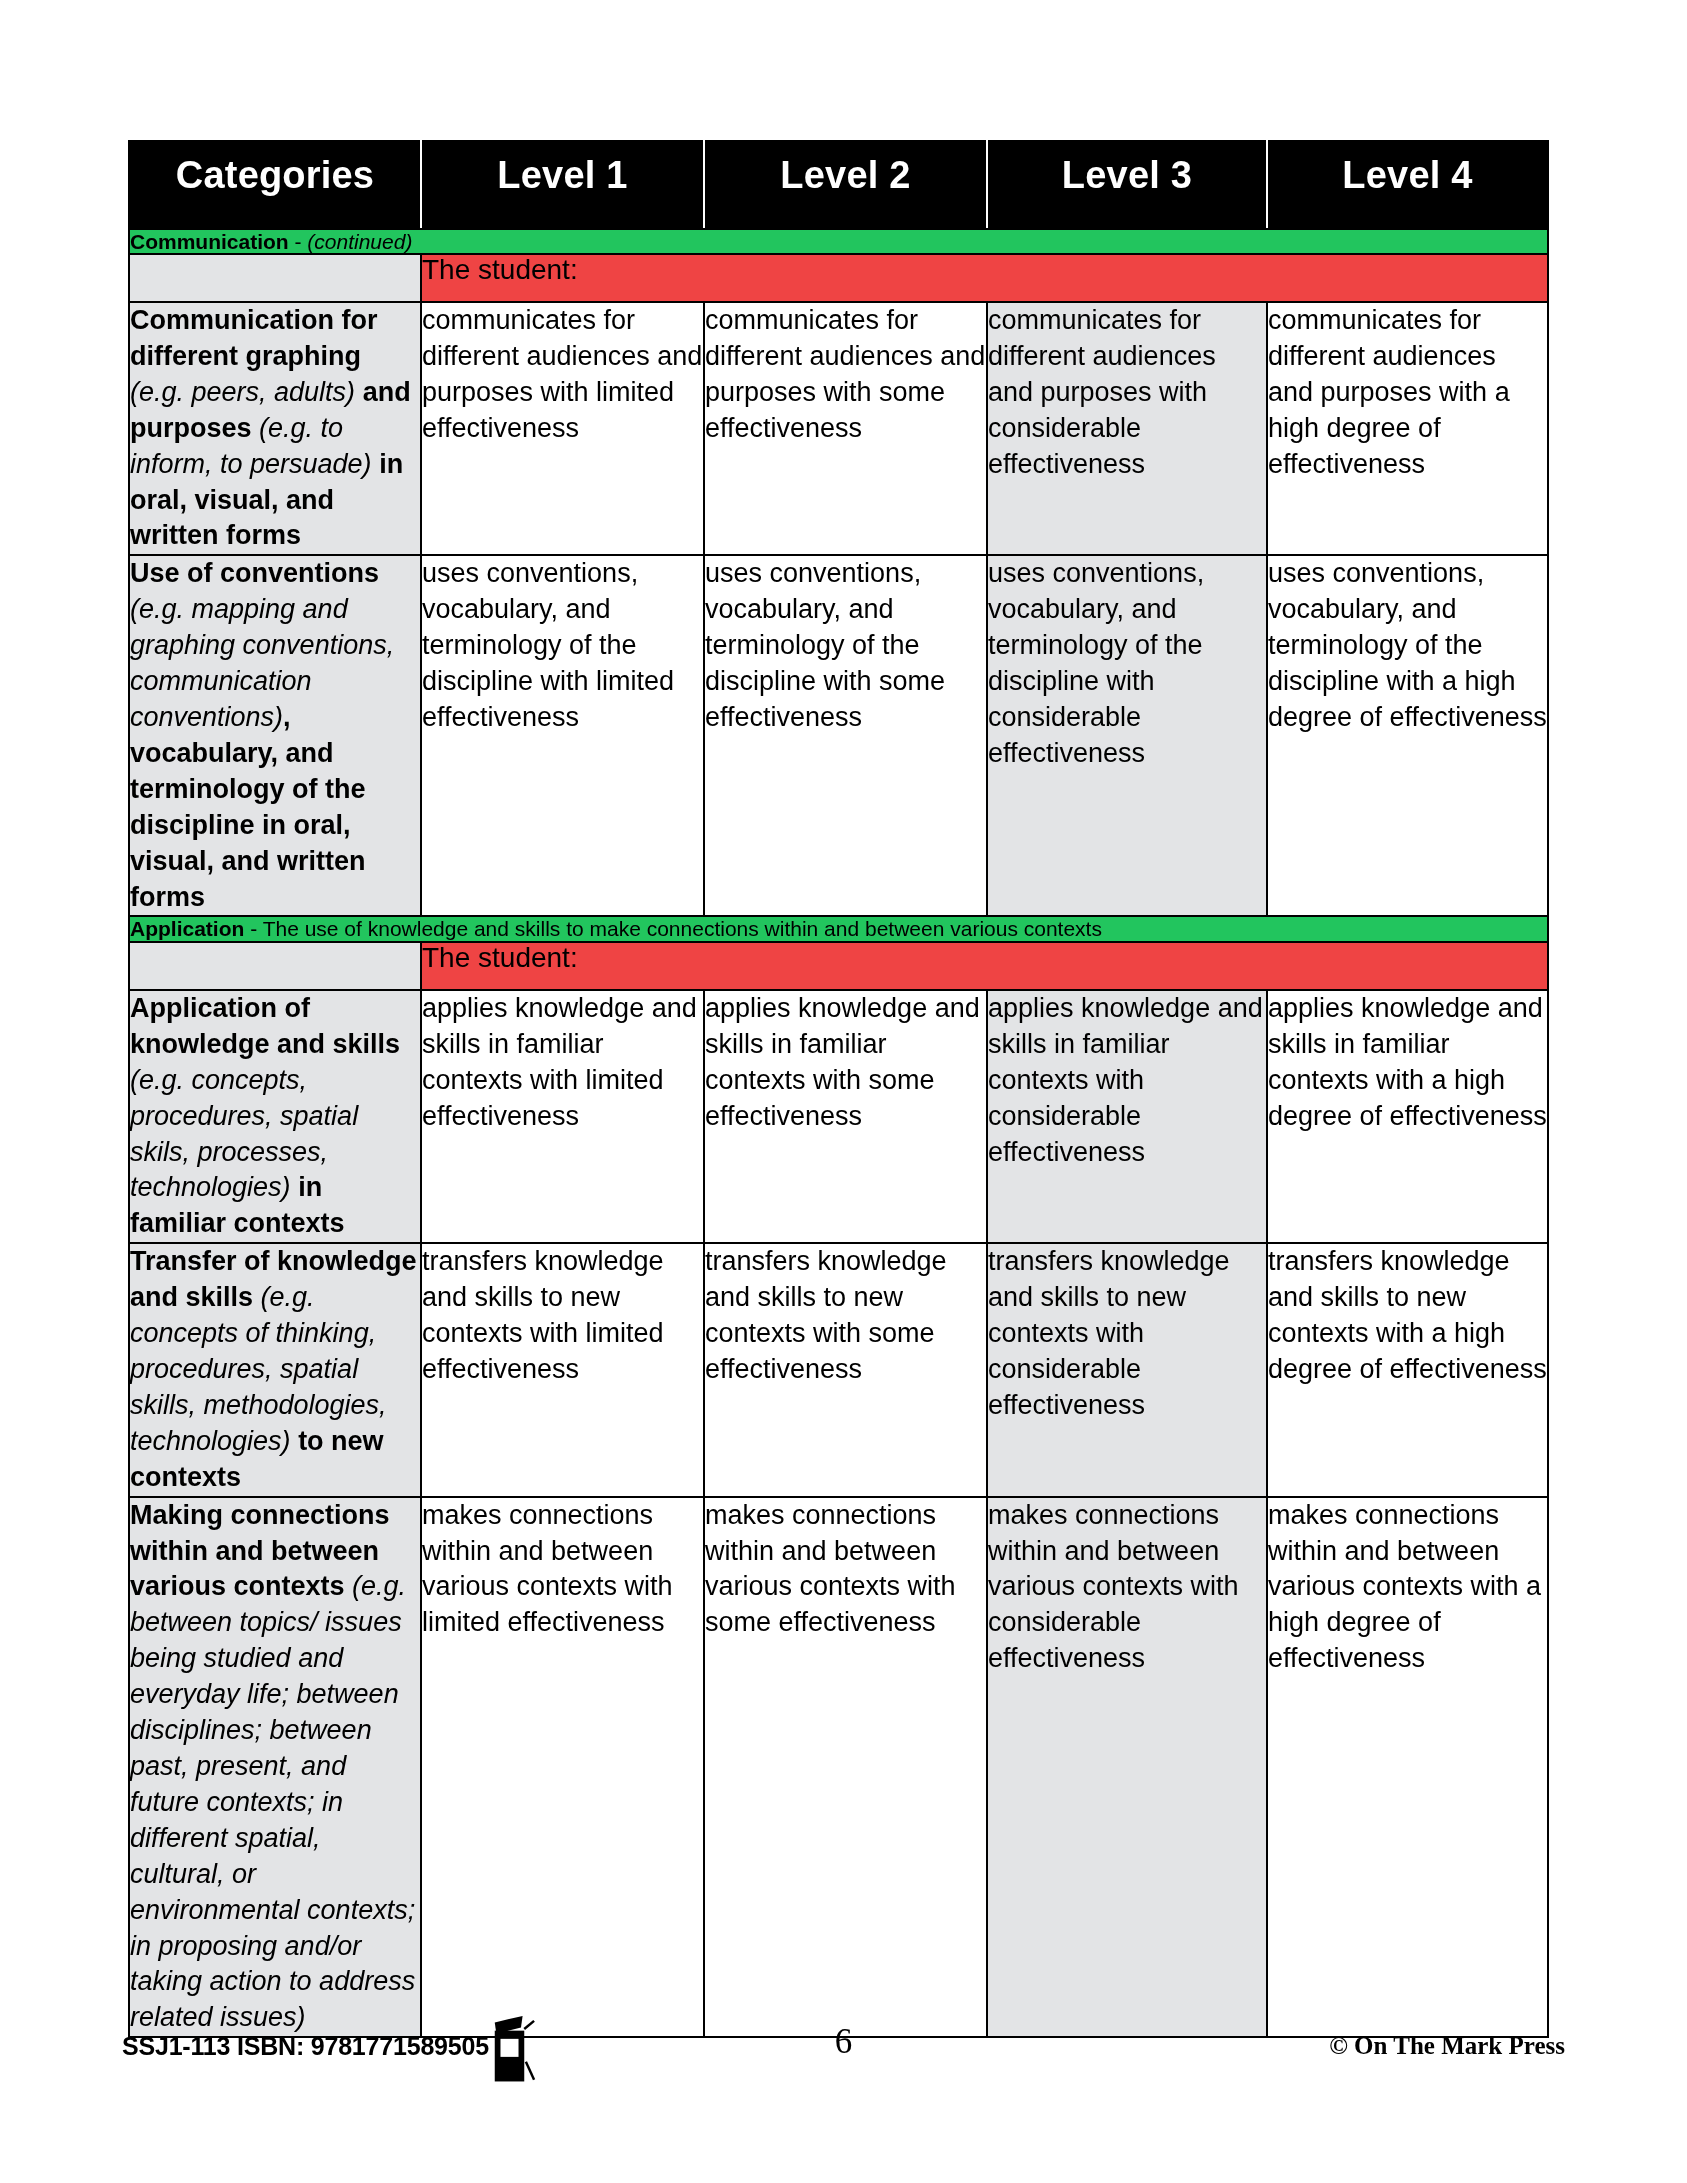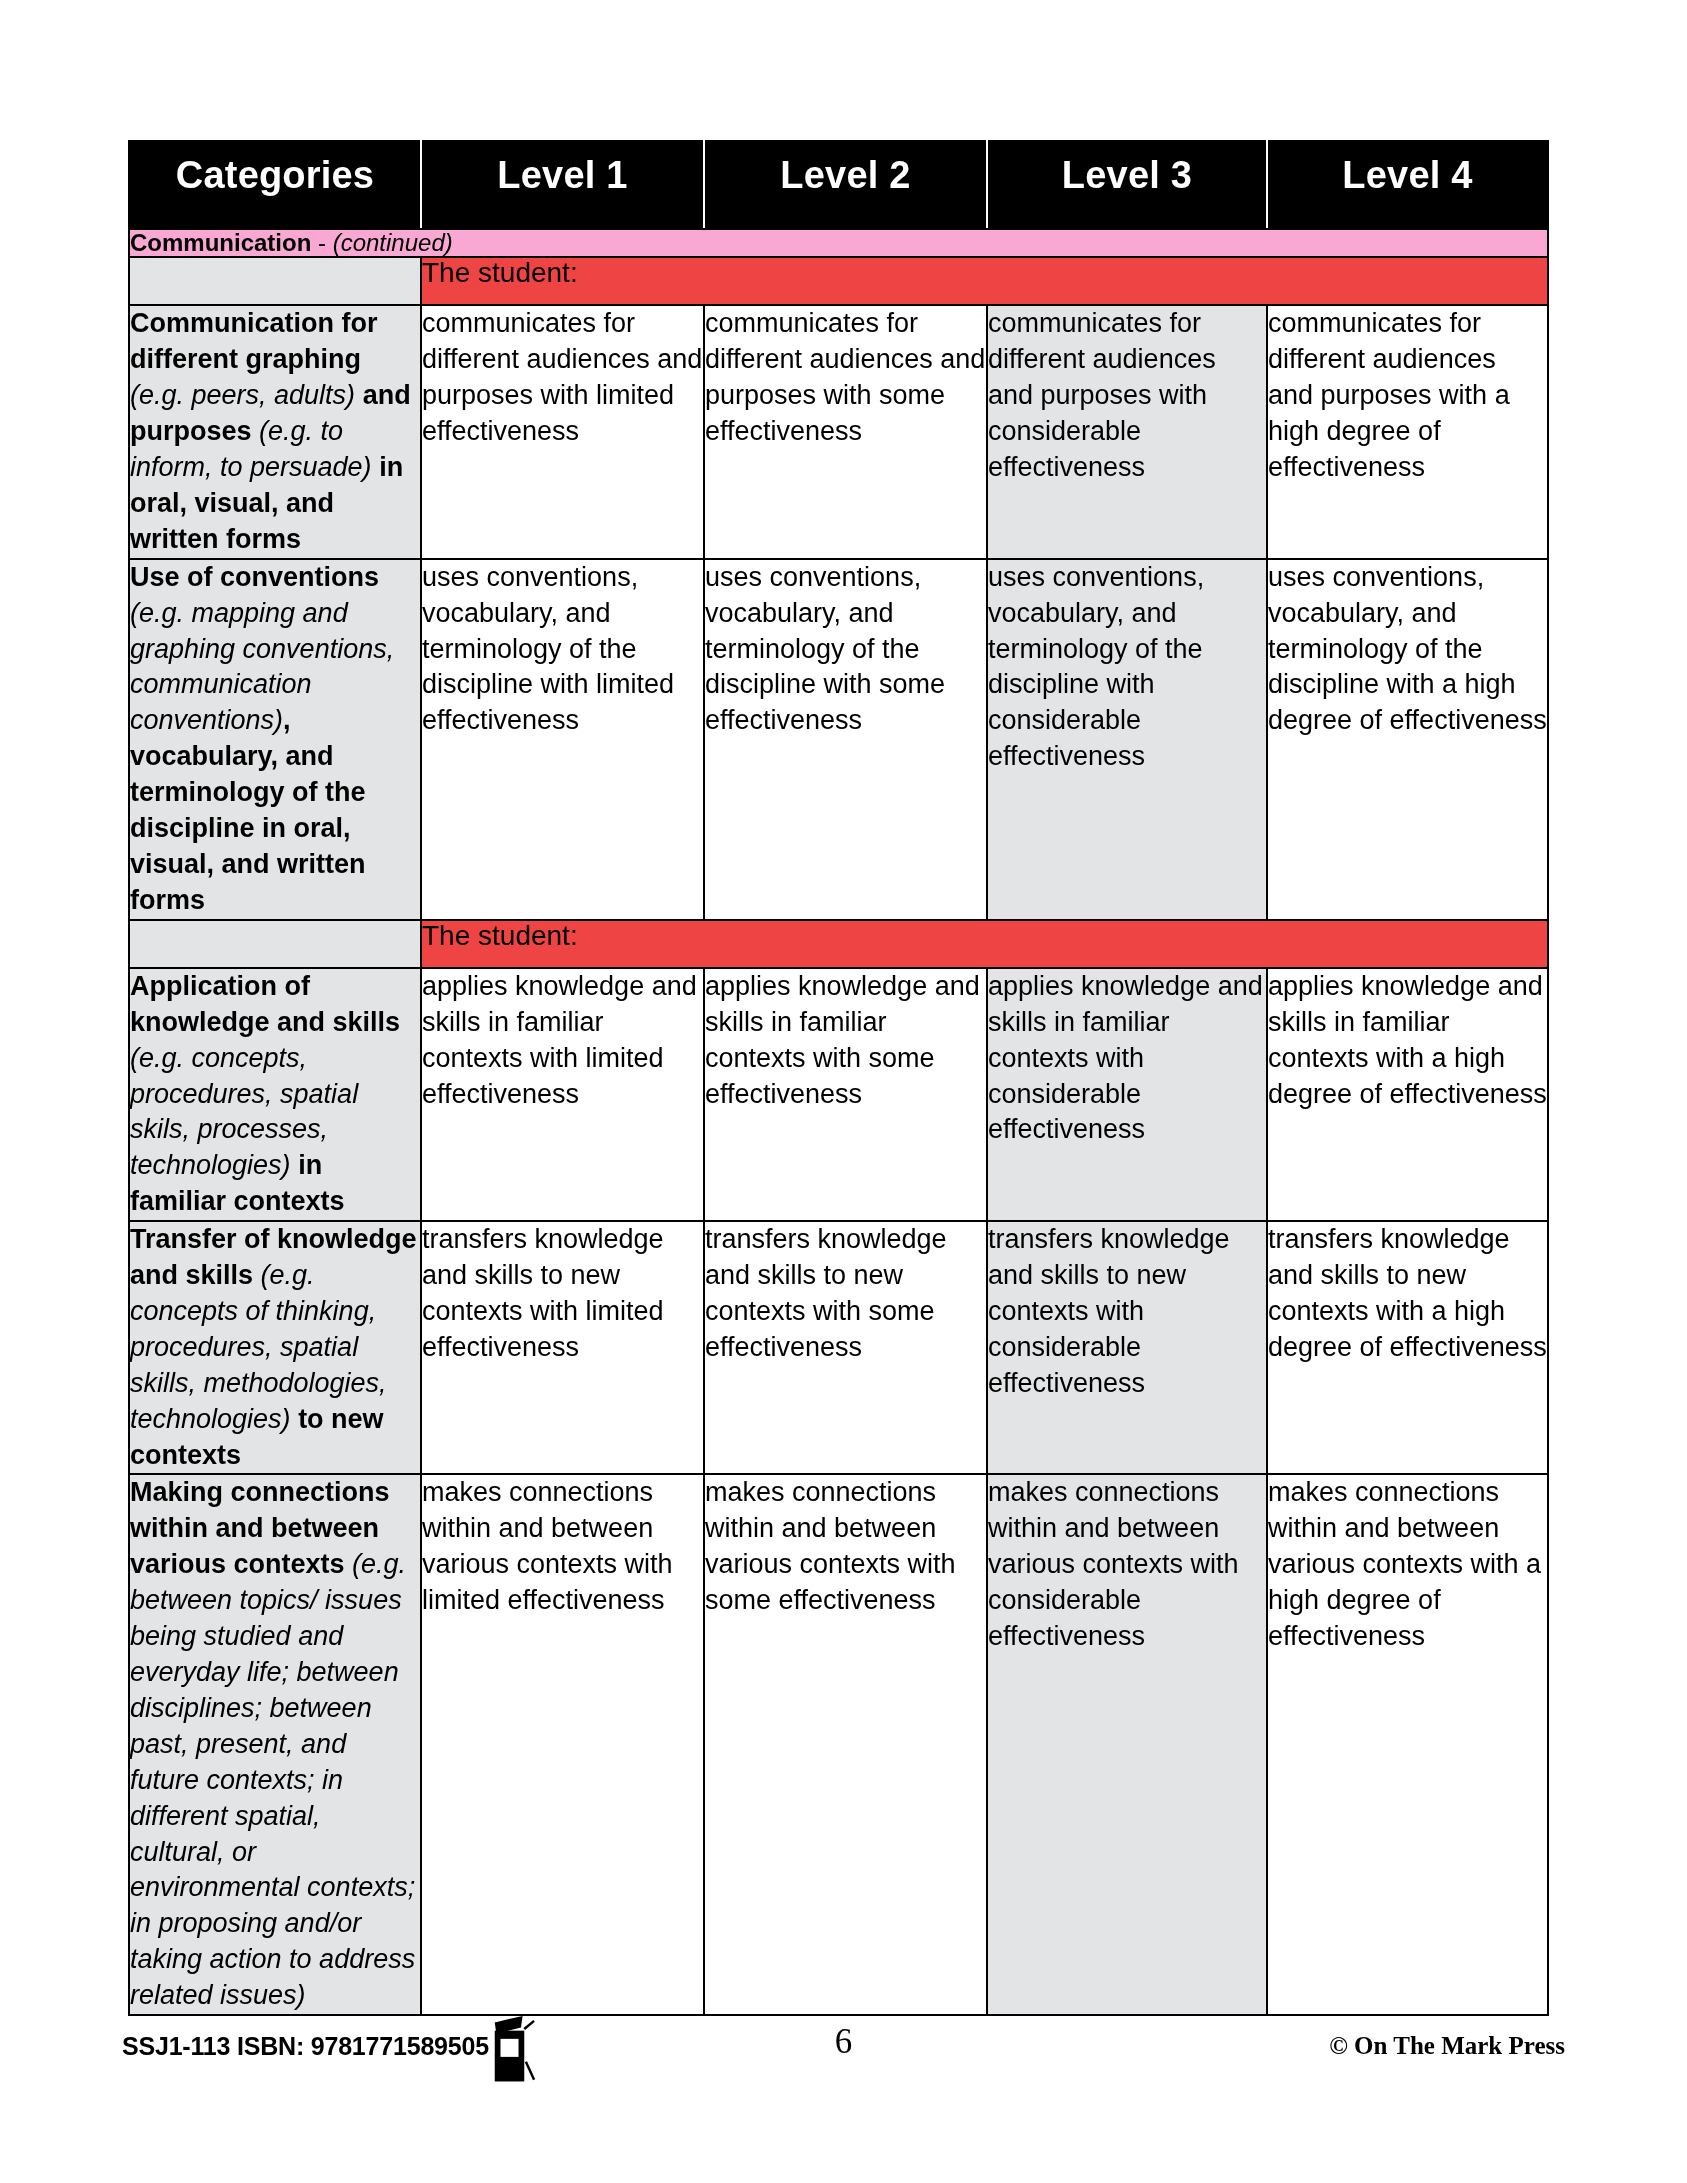--- a/index.html
+++ b/index.html
@@ -59,22 +59,22 @@
     border-right: 2.5px solid #ffffff;
     border-top: 2.5px solid #000000;
     border-bottom: 2.5px solid #000000;
     height: 59px;
   }
   tr.head-row th:first-child { border-left: 2.5px solid #000000; }
   tr.head-row th:last-child  { border-right: 2.5px solid #000000; }
 
   
   td.strand {
-    background: #f9a8d4;
-    font-size: 24px;
+    background: #22c55e;
+    font-size: 21px;
     padding: 7.4px 10px 9px 10px;
     line-height: 1.12;
     white-space: nowrap;
     overflow: hidden;
   }
   td.strand .strand-name { font-weight: bold; }
   td.strand .strand-desc { font-weight: normal; }
   td.strand .strand-desc.ital { font-style: italic; }
 
   
@@ -190,20 +190,23 @@
             <td class="lvl">communicates for different audiences and purposes with a high degree of effectiveness</td>
           </tr>
           <tr>
             <td class="cat"><b>Use of conventions</b> <i>(e.g. mapping and graphing conventions, communication conventions)</i><b>, vocabulary, and terminology of the discipline in oral, visual, and written forms</b></td>
             <td class="lvl">uses conventions, vocabulary, and terminology of the discipline with limited effectiveness</td>
             <td class="lvl">uses conventions, vocabulary, and terminology of the discipline with some effectiveness</td>
             <td class="lvl shade">uses conventions, vocabulary, and terminology of the discipline with considerable effectiveness</td>
             <td class="lvl">uses conventions, vocabulary, and terminology of the discipline with a high degree of effectiveness</td>
           </tr>
           <tr>
+            <td class="strand" colspan="5"><span class="strand-name">Application</span><span> - </span><span class="strand-desc">The use of knowledge and skills to make connections within and between various contexts</span></td>
+          </tr>
+          <tr>
             <td class="stu-blank"></td>
             <td class="stu-text" colspan="4">The student:</td>
           </tr>
           <tr>
             <td class="cat"><b>Application of knowledge and skills</b> <i>(e.g. concepts, procedures, spatial skils, processes, technologies)</i> <b>in familiar contexts</b></td>
             <td class="lvl">applies knowledge and skills in familiar contexts with limited effectiveness</td>
             <td class="lvl">applies knowledge and skills in familiar contexts with some effectiveness</td>
             <td class="lvl shade">applies knowledge and skills in familiar contexts with considerable effectiveness</td>
             <td class="lvl">applies knowledge and skills in familiar contexts with a high degree of effectiveness</td>
           </tr>

